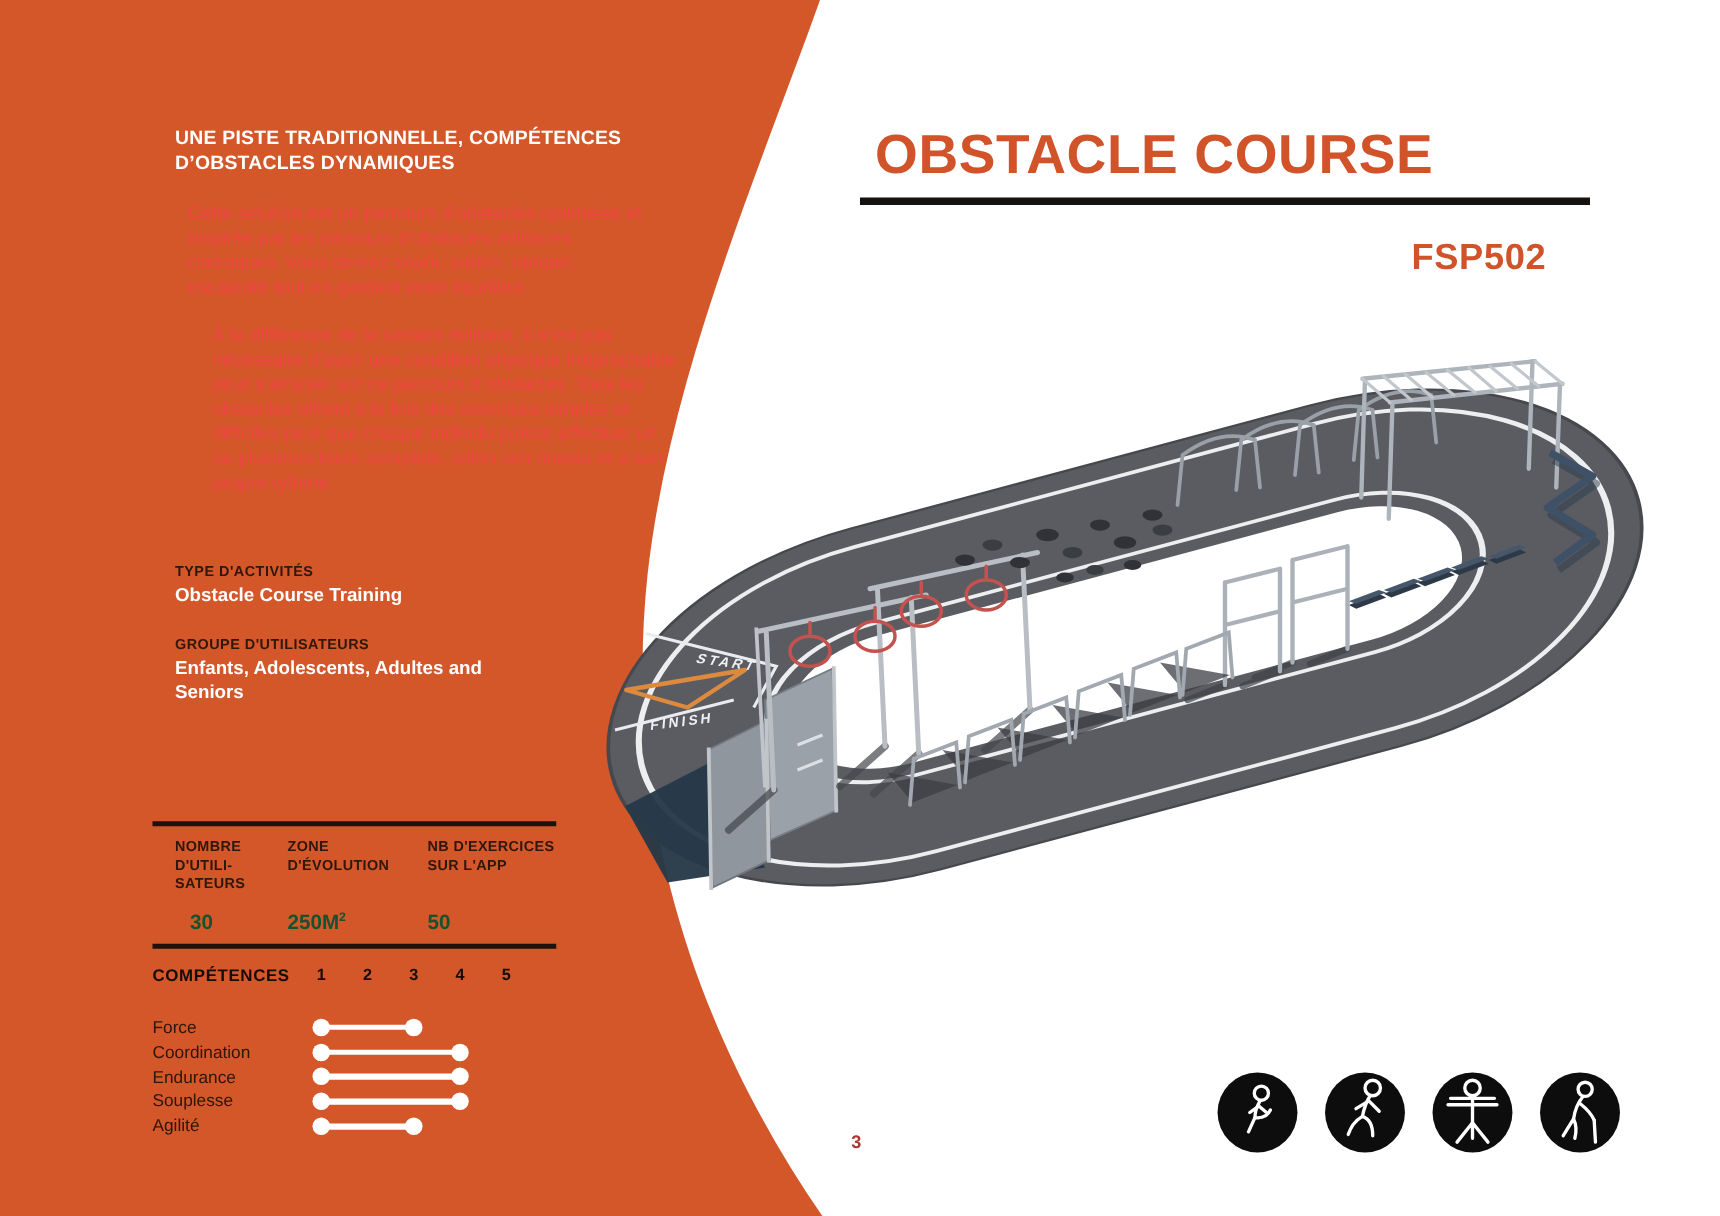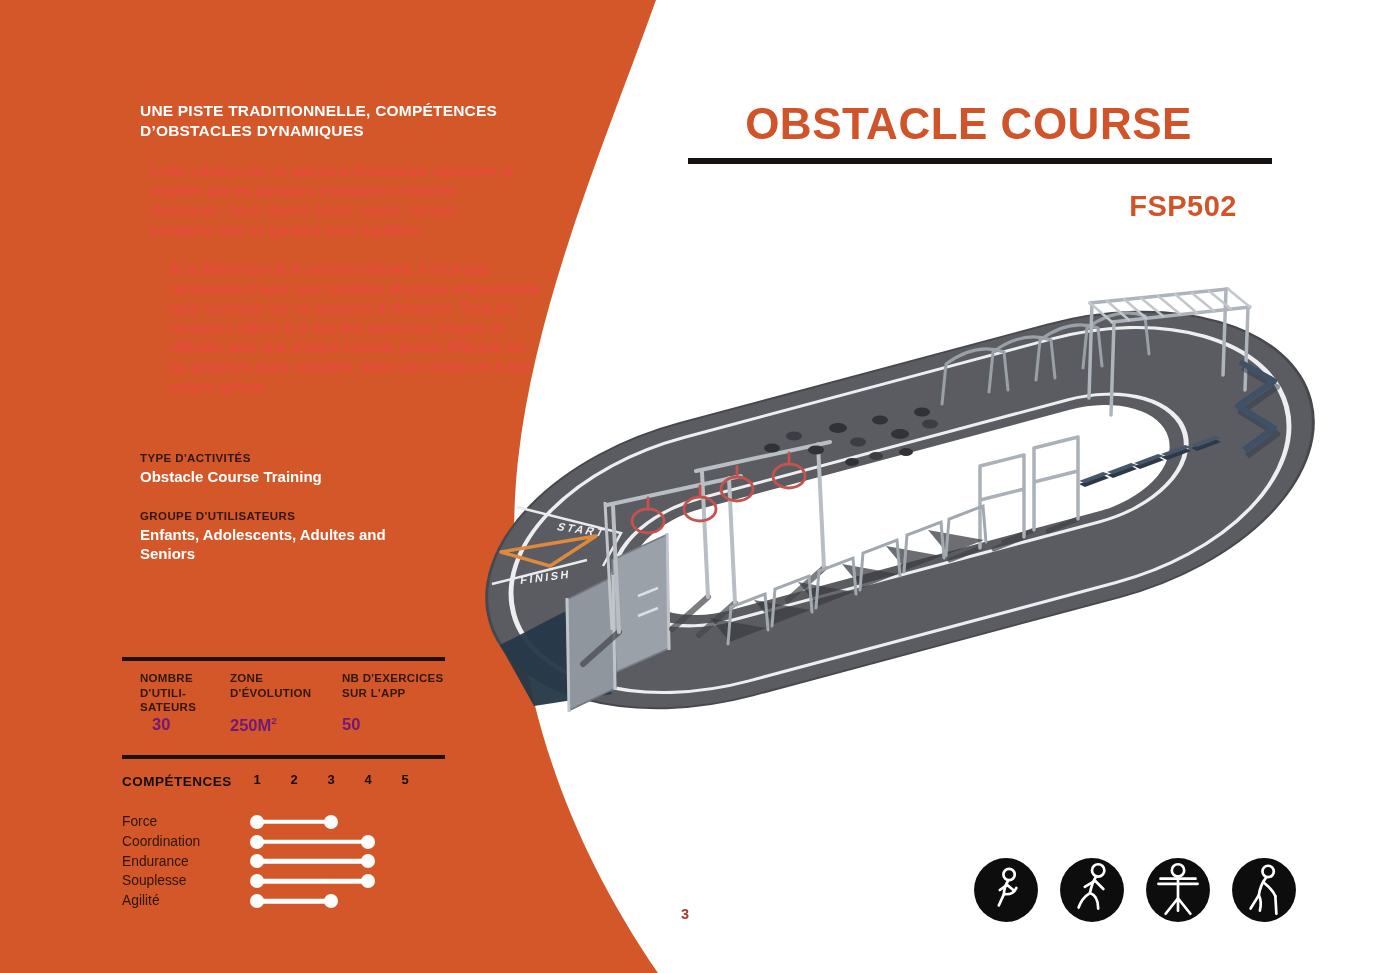--- a/index.html
+++ b/index.html
@@ -38,21 +38,21 @@
   .stats{left:122px;top:671px;width:323px;height:80px;}
   .stat-col{position:absolute;top:0;}
   #stat-0{left:18px;}
   #stat-1{left:108px;}
   #stat-2{left:220px;}
   .stat-label{
     color:#2f170b;font-weight:bold;font-size:11.5px;line-height:14.5px;
     letter-spacing:.3px;white-space:pre-line;min-height:44px;
   }
   .stat-value{
-    color:#701a75;font-weight:bold;font-size:16.5px;margin-top:0;
+    color:#14532d;font-weight:bold;font-size:16.5px;margin-top:14px;
   }
   #stat-0 .stat-value{padding-left:12px;}
   .stat-value sup{font-size:60%;}
   
   .skills{left:122px;top:772px;width:323px;}
   .skills-header{position:relative;height:22px;}
   .skills-title{
     color:#140c08;font-weight:bold;font-size:13.5px;letter-spacing:.5px;
   }
   .scale-num{
@@ -68,21 +68,21 @@
   .skill-line{
     position:absolute;top:50%;height:4.6px;transform:translateY(-50%);
     background:#ffffff;border-radius:3px;
   }
   .skill-dot{
     position:absolute;top:50%;width:14px;height:14px;transform:translateY(-50%);
     background:#ffffff;border-radius:50%;
   }
   
   .page-title{
-    left:700px;top:99px;width:537px;text-align:center;
+    left:700px;top:99px;width:537px;text-align:left;
     color:#d0532a;font-weight:bold;font-size:44px;letter-spacing:.5px;
   }
   .title-rule{left:688px;top:158px;width:584px;height:6px;background:#151210;}
   .product-code{
     left:700px;top:190px;width:537px;text-align:right;
     color:#d0532a;font-weight:bold;font-size:29px;letter-spacing:.5px;
   }
   .page-number{
     left:681px;top:906px;color:#ab3732;font-weight:bold;font-size:14.5px;
   }

